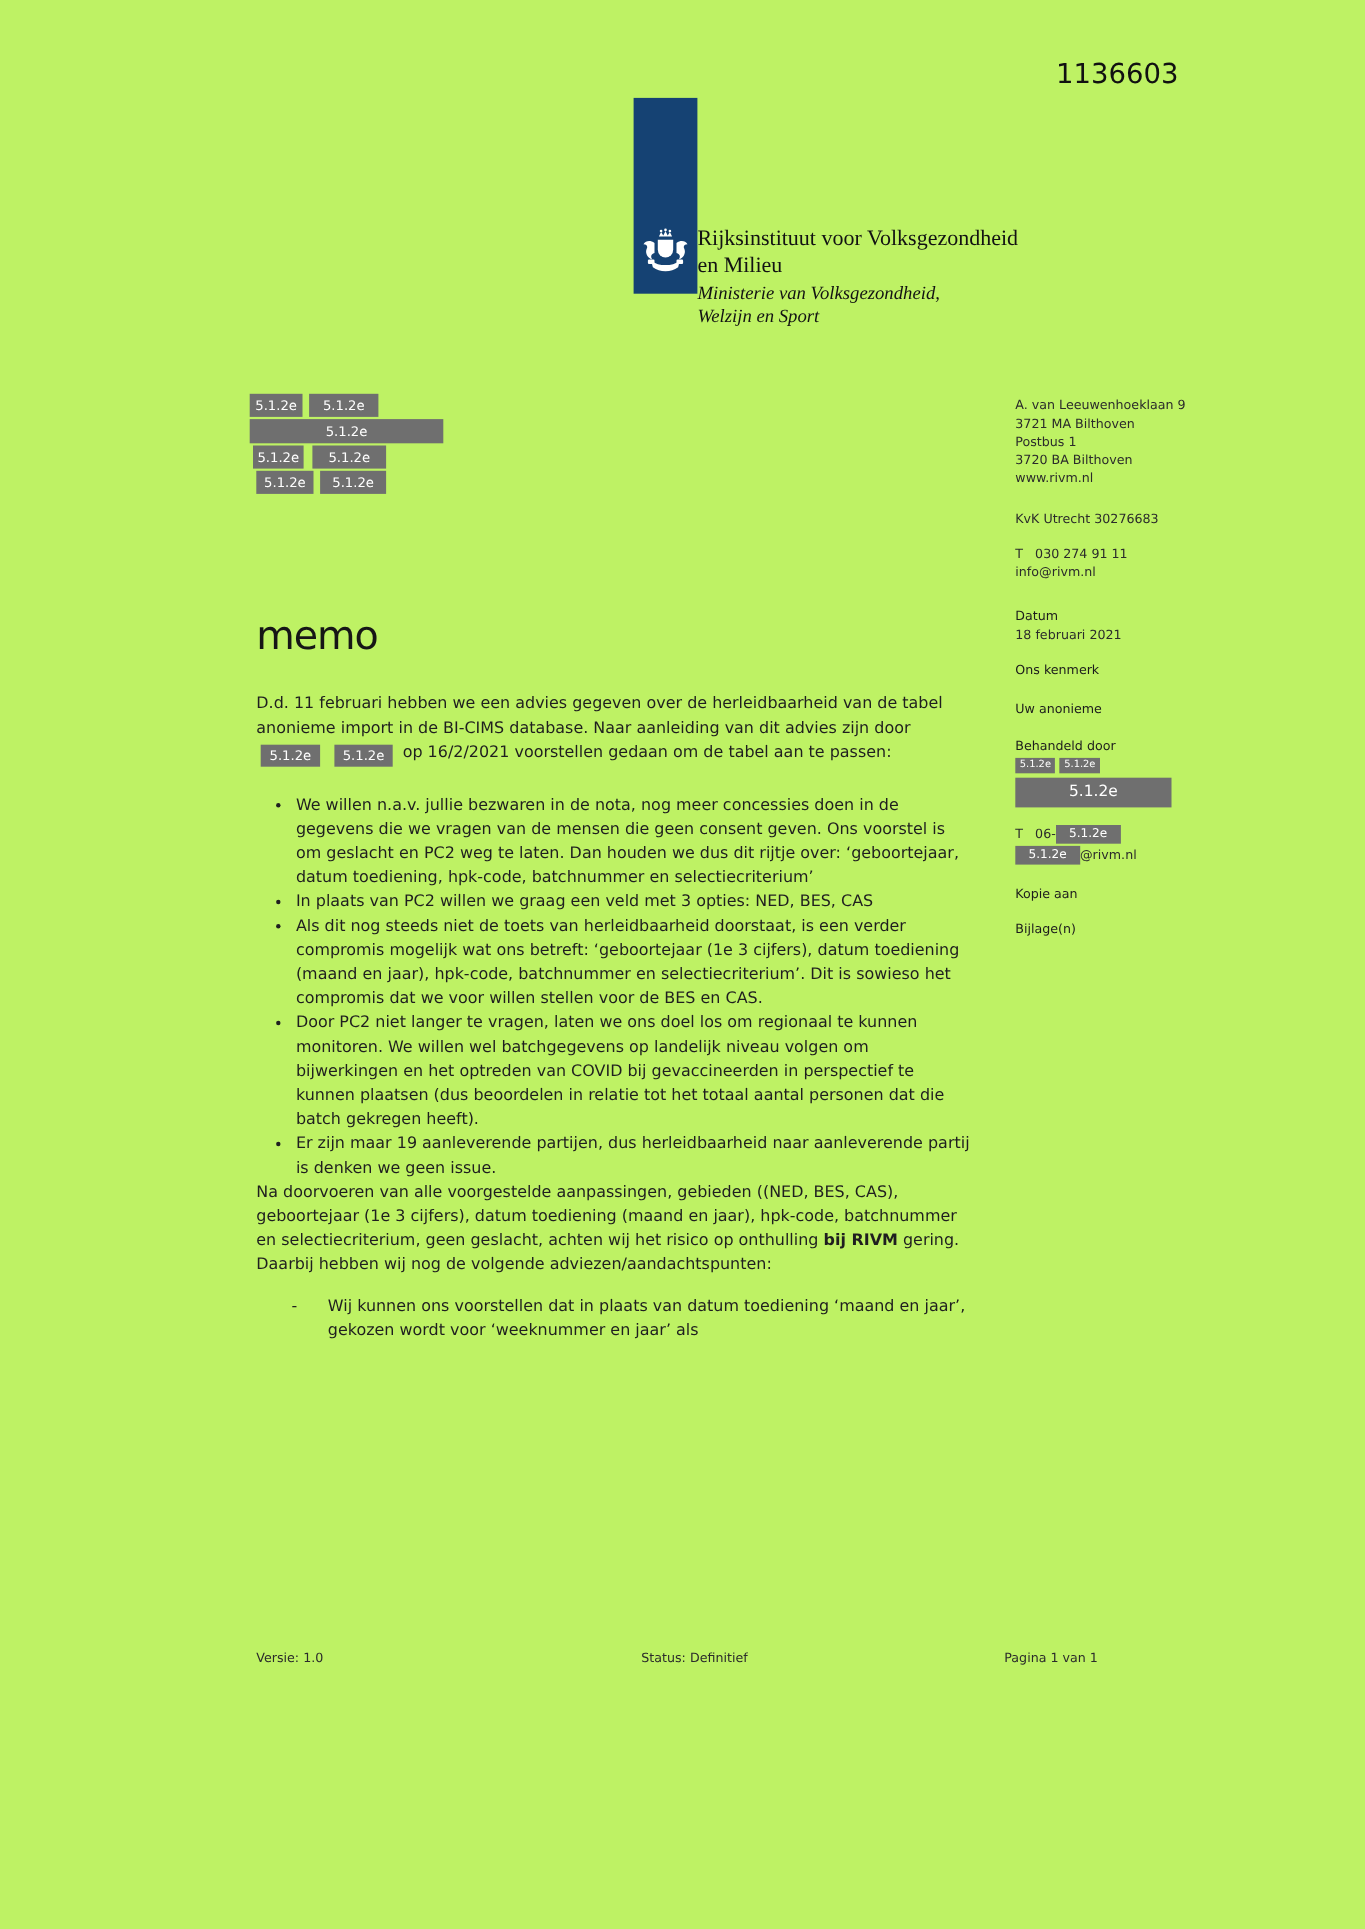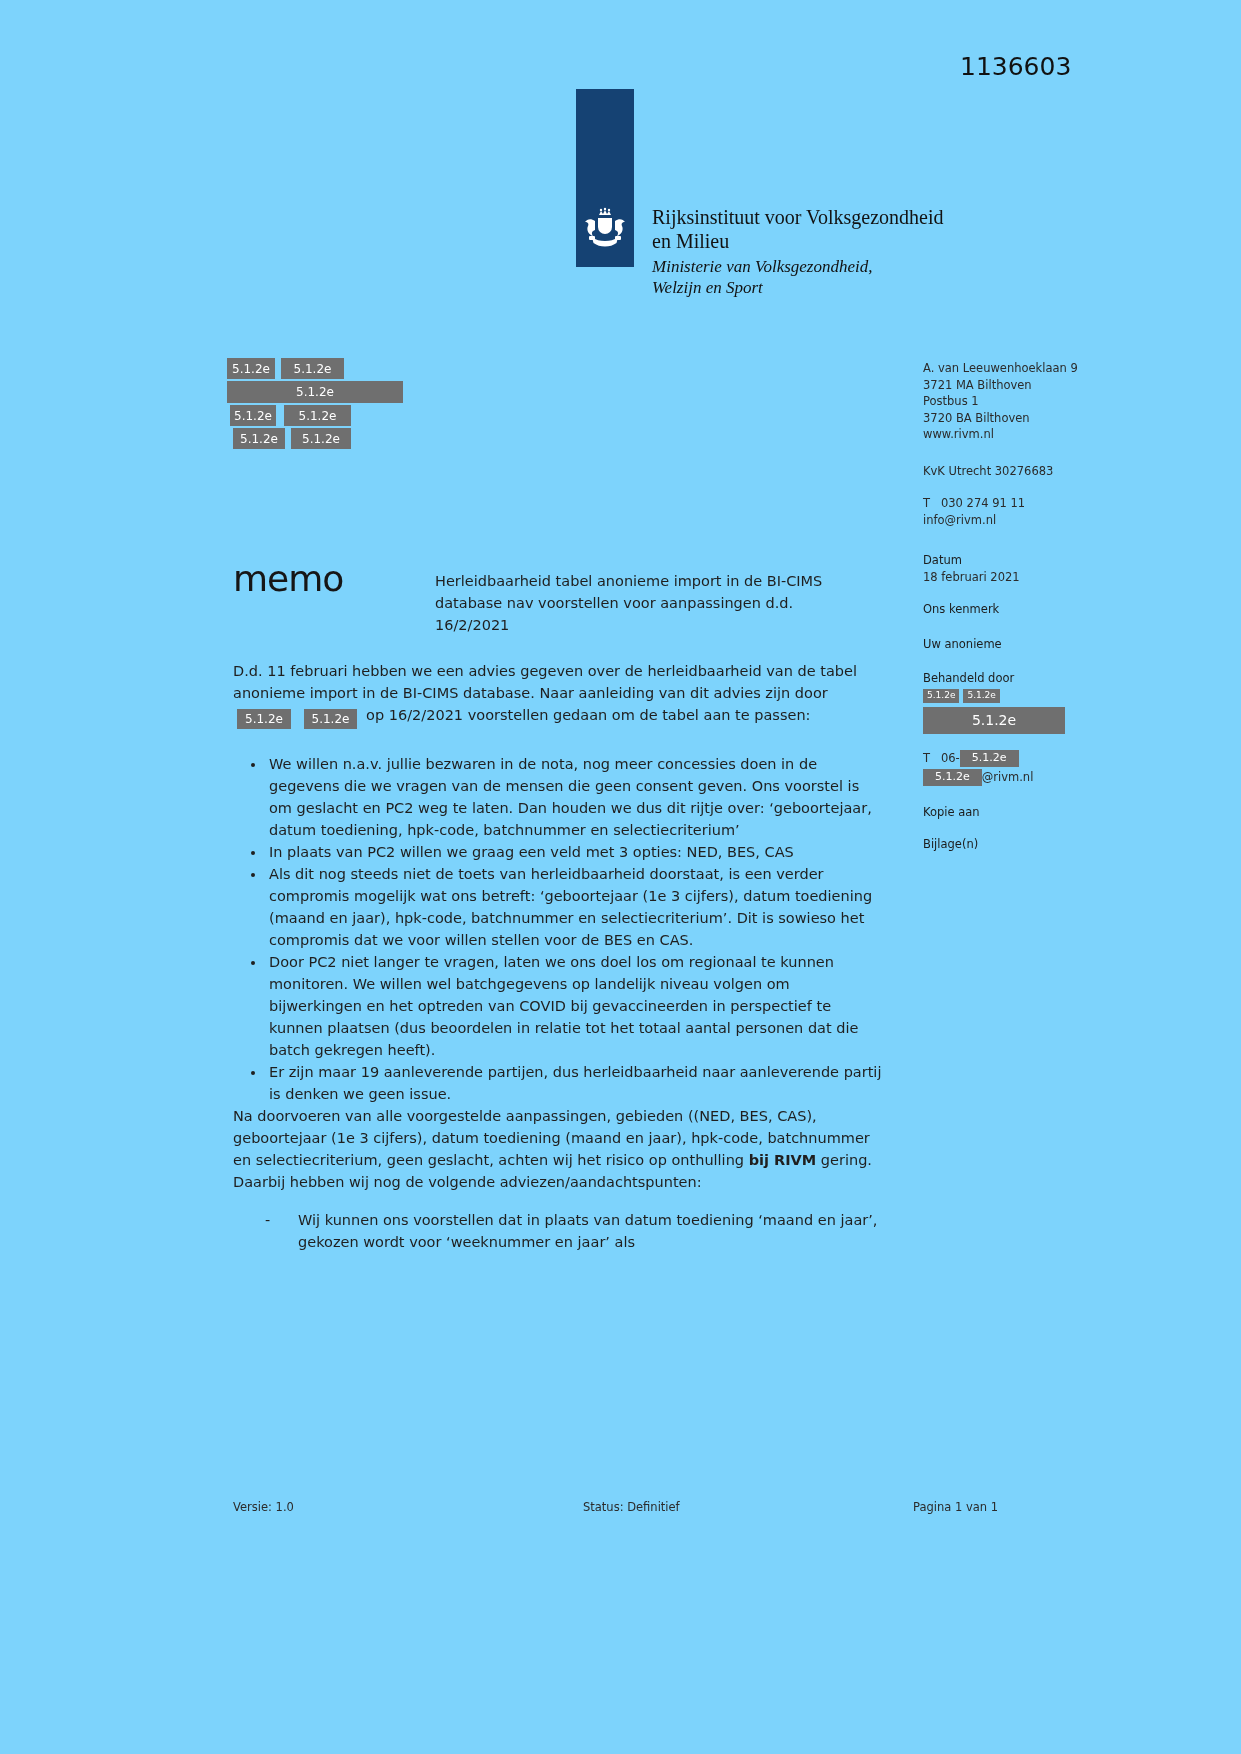--- a/index.html
+++ b/index.html
@@ -1,31 +1,31 @@
 <!DOCTYPE html>
 <html style="--c-logo: #154273; --c-redact: #6f6f6f; --c-text: #1f1f1f;"><head>
 <meta charset="utf-8">
 <style>
   :root{
     --c-logo:#154273;
     --c-redact:#6f6f6f;
     --c-text:#1f1f1f;
   }
   html,body{margin:0;padding:0;background:#fff;}
-  .page{position:relative;width:1241px;height:1754px;background:#7dd3fc;overflow:hidden;
+  .page{position:relative;width:1241px;height:1754px;background:#bef264;overflow:hidden;
         font-family:"DejaVu Sans","Liberation Sans",sans-serif;color:var(--c-text);}
 
   
   .doc-number{position:absolute;left:960px;top:52px;font-size:25px;color:#111;}
 
   
   .header{position:absolute;left:576px;top:89px;display:flex;}
   .logo-banner{position:relative;width:58px;height:178px;background:var(--c-logo);flex:0 0 auto;}
   .logo-banner svg{position:absolute;left:50%;bottom:6px;transform:translateX(-50%);}
-  .org-block{margin-left:18px;margin-top:116px;white-space:nowrap;}
+  .org-block{margin-top:116px;white-space:nowrap;}
   .org-name{font-family:"Liberation Serif","DejaVu Serif",serif;font-size:20px;line-height:24px;color:#121212;}
   .ministry{font-family:"Liberation Serif","DejaVu Serif",serif;font-style:italic;font-size:17px;line-height:21px;color:#121212;margin-top:3px;}
 
   
   .redact{background:var(--c-redact);color:#fff;display:inline-flex;align-items:center;justify-content:center;box-sizing:border-box;}
   .left-redactions{position:absolute;left:227px;top:358px;}
   .lr-row{display:flex;margin-bottom:2px;}
   .lr-block{height:21px;font-size:12px;}
   .lr-wide{width:176px;height:22px;font-size:12px;}
 
@@ -144,21 +144,20 @@
       <span class="redact sb-inline-redact">5.1.2e</span>
       <span>@rivm.nl</span>
     </div>
     <div class="sb-gap18 sb-label">Kopie aan</div>
     <div class="sb-gap16 sb-label">Bijlage(n)</div>
   </div>
 
   <div class="main">
     <div class="memo-row">
       <div class="memo-title">memo</div>
-      <div class="memo-subject">Herleidbaarheid tabel anonieme import in de BI-CIMS database nav voorstellen voor aanpassingen d.d. 16/2/2021</div>
     </div>
 
     <div class="intro">
       <span>D.d. 11 februari hebben we een advies gegeven over de herleidbaarheid van de tabel anonieme import in de BI-CIMS database. Naar aanleiding van dit advies zijn door</span>
       <span class="redact chip">5.1.2e</span>
       <span class="redact chip">5.1.2e</span>
       <span>op 16/2/2021 voorstellen gedaan om de tabel aan te passen:</span>
     </div>
 
     <ul class="bullets">

